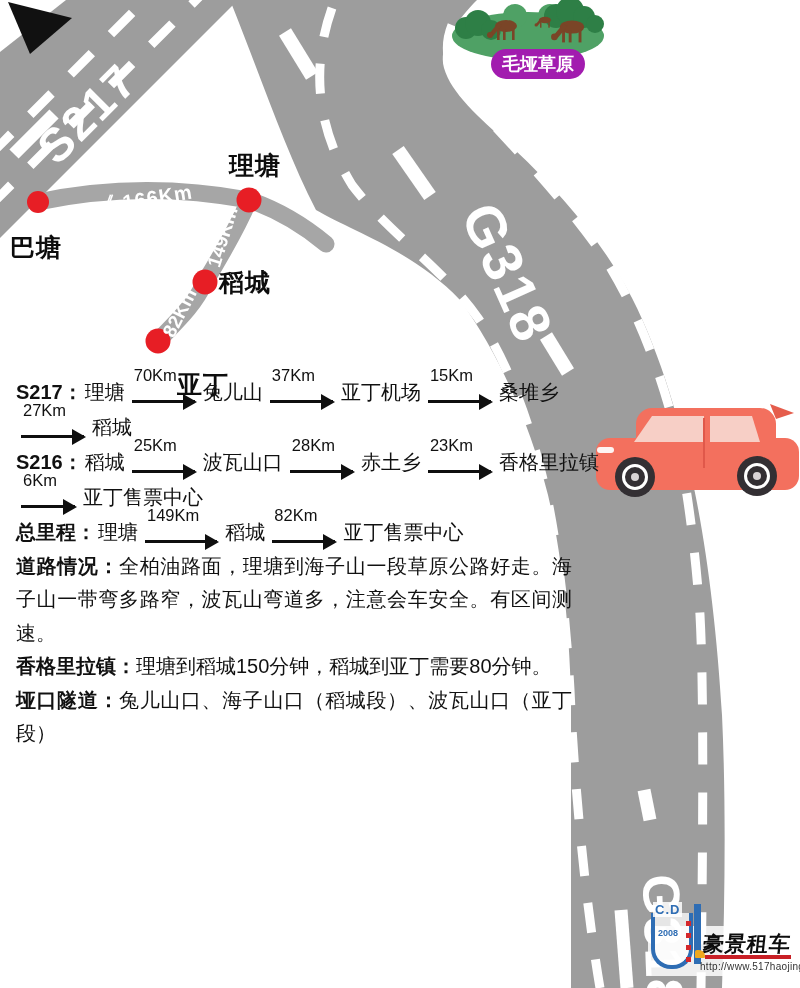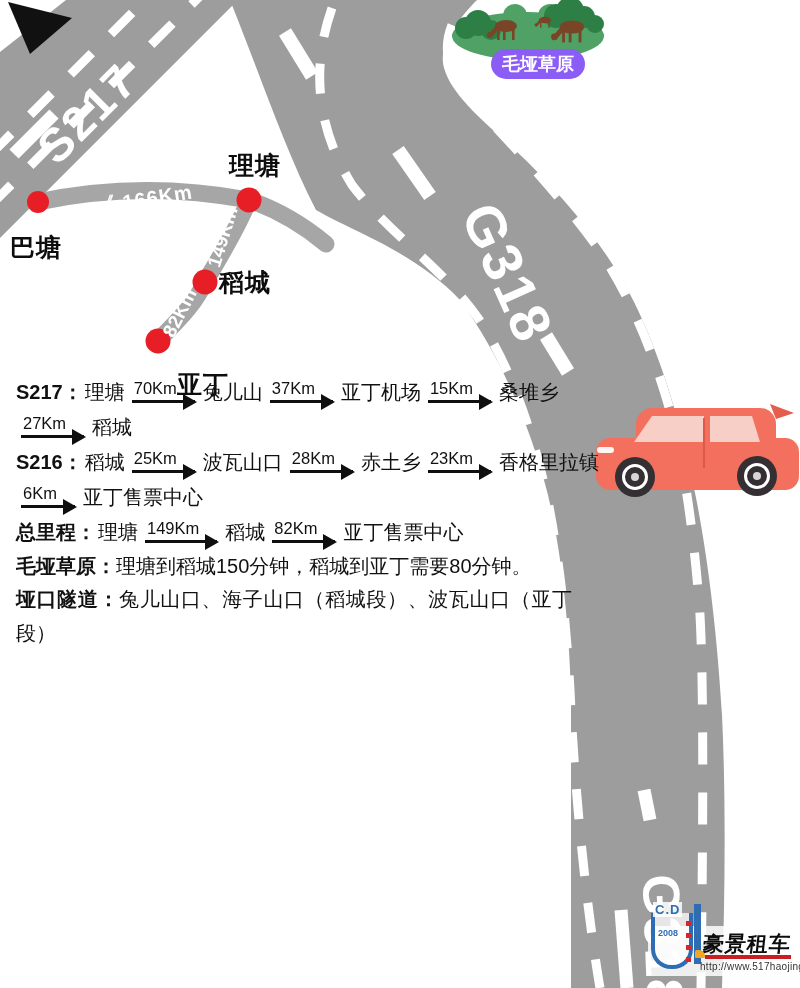--- a/index.html
+++ b/index.html
@@ -17,30 +17,30 @@
   .roadtag{color:#fff;font-weight:800;text-align:center;}
   #lbl-s217{left:2px;top:86px;width:170px;font-size:47px;transform:rotate(-45deg);letter-spacing:2px;}
   #lbl-g318a{left:415px;top:240px;width:185px;font-size:56px;transform:rotate(66deg);letter-spacing:2px;}
   #lbl-g318b{left:568px;top:912px;width:190px;font-size:52px;transform:rotate(88deg);letter-spacing:2px;}
 
   .dist{color:#fff;font-weight:700;text-align:center;}
   #dist-166{left:85px;top:186px;width:118px;font-size:20px;transform:rotate(-9deg);letter-spacing:1px;}
   #dist-149{left:186px;top:226px;width:74px;font-size:19px;transform:rotate(-73deg);}
   #dist-82{left:148px;top:302px;width:64px;font-size:19px;transform:rotate(-63deg);}
 
-  #grass-pill{left:491px;top:49px;width:94px;height:30px;background:#8b5cf6;border-radius:16px;
+  #grass-pill{left:491px;top:49px;width:94px;height:30px;background:#a21caf;border-radius:16px;
               color:#fff;font-size:18px;font-weight:700;line-height:30px;text-align:center;}
 
   
   #text-col{position:absolute;left:16px;top:371px;width:556px;}
   .rline{display:flex;align-items:flex-end;height:35px;white-space:nowrap;font-size:20px;}
   .rline b{font-weight:700;}
   .rt{margin:0 2px;}
   .ka{display:inline-flex;flex-direction:column;margin:0 6px 0 5px;}
-  .ka .d{font-size:16.5px;line-height:1;padding:0 18px 4px 2px;white-space:nowrap;}
+  .ka .d{font-size:16.5px;line-height:1;padding:0 18px 17px 2px;white-space:nowrap;}
   .ka .sh{position:relative;height:3px;background:#0f0f0f;margin-bottom:3px;}
   .ka .sh:after{content:"";position:absolute;right:-2px;top:-6.5px;width:0;height:0;
     border-left:14px solid #0f0f0f;border-top:8px solid transparent;border-bottom:8px solid transparent;}
   #info-block{margin-top:4px;}
   #info-block p{margin:0;font-size:20px;line-height:33.4px;text-align:justify;}
   #info-block b{font-weight:800;}
 
   
   #wm{left:645px;top:897px;width:155px;height:86px;}
   #wm>div{position:absolute;}
@@ -250,21 +250,22 @@
           </span>
           <span class="rt">稻城</span>
           <span class="ka">
             <span class="d">82Km</span>
             <span class="sh"></span>
           </span>
           <span class="rt">亚丁售票中心</span>
         </div>
       </div>
     <div id="info-block">
-        <p><b>毛垭草原：</b><span>理塘到稻城150分钟，稻城到亚丁需要80分钟。</span></p>
+        <p><b>道路情况：</b><span>全柏油路面，理塘到海子山一段草原公路好走。海子山一带弯多路窄，波瓦山弯道多，注意会车安全。有区间测速。</span></p>
+        <p><b>香格里拉镇：</b><span>理塘到稻城150分钟，稻城到亚丁需要80分钟。</span></p>
         <p><b>垭口隧道：</b><span>兔儿山口、海子山口（稻城段）、波瓦山口（亚丁段）</span></p>
         <p></p>
       </div>
   </div>
 
   <div class="ovl" id="wm">
     <div class="wm-panel"></div>
     <div class="wm-u"></div>
     <div class="wm-cd">C.D</div>
     <div class="wm-2008">2008</div>

